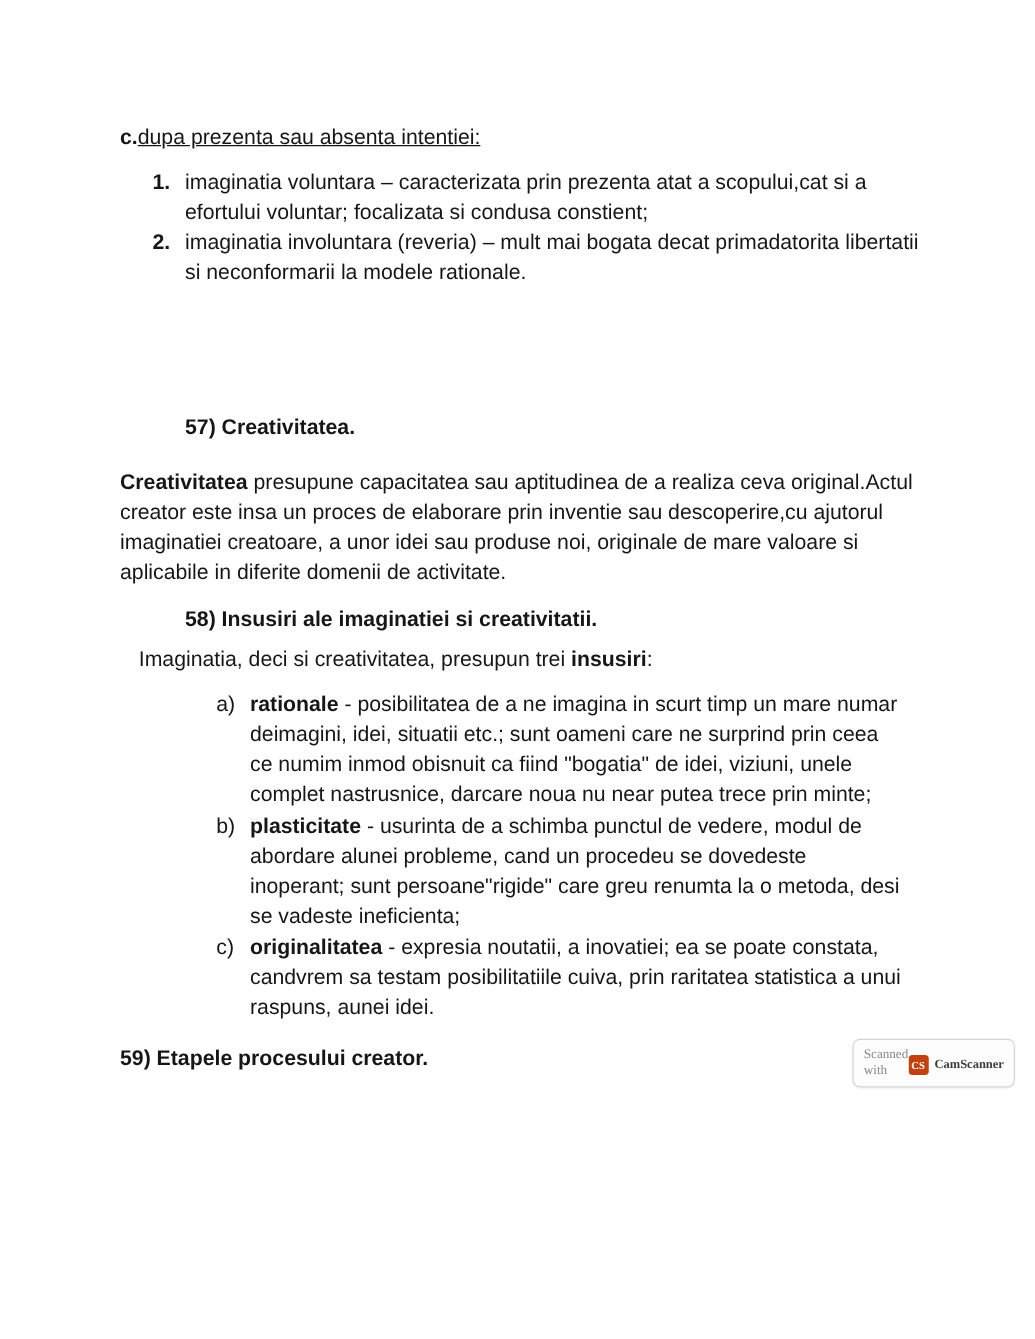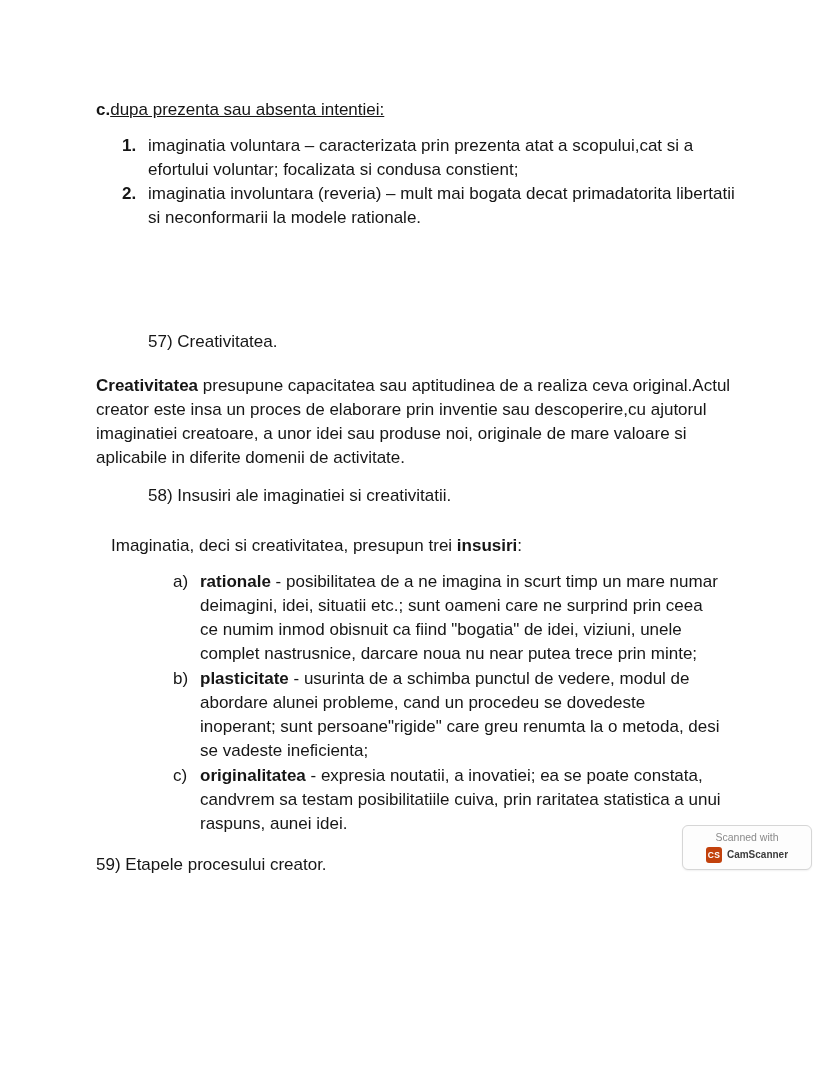--- a/index.html
+++ b/index.html
@@ -18,28 +18,28 @@
 
   .heading-c { margin: 0 0 12px 0; }
   .heading-c .lbl { font-weight: bold; }
   .heading-c .u { text-decoration: underline; }
 
   .num-list { padding-left: 26px; }
   .num-item { display: flex; align-items: flex-start; }
   .num-item .num { font-weight: bold; width: 26px; flex: 0 0 26px; }
   .num-item .num-text { max-width: 596px; }
 
-  .heading { font-weight: normal; margin: 0; }
+  .heading { font-weight: bold; margin: 0; }
   .indent { margin-left: 52px; }
 
   .h57 { margin-top: 100px; margin-bottom: 20px; }
   .p57 { margin: 0 0 14px 0; max-width: 640px; }
   .p57 .b, .b { font-weight: bold; }
 
-  .h58 { margin-bottom: 26px; }
+  .h58 { margin-bottom: 8px; }
   .p58 { margin: 0 0 12px 15px; max-width: 640px; }
 
   .let-list { padding-left: 77px; }
   .let-item { display: flex; align-items: flex-start; margin-bottom: 1px; }
   .let-item .letter { width: 27px; flex: 0 0 27px; }
   .let-item .let-text { max-width: 521px; }
 
   .h59 { margin-top: 17px; margin-bottom: 14px; }
   .p59 { margin: 0; max-width: 640px; }
 
@@ -47,23 +47,23 @@
     position: absolute;
     right: 16px;
     bottom: 13px;
     width: 112px;
     border: 1px solid #d6d6d6;
     border-radius: 6px;
     background: #fdfdfd;
     box-shadow: 0 1px 2px rgba(0,0,0,0.06);
     padding: 5px 8px 6px 8px;
     display: flex;
-    flex-direction: column;
+    flex-direction: row;
     align-items: center;
-    font-family: Liberation Sans, sans-serif;
+    font-family: Liberation Serif, serif;
     margin-left: 39px;
   }
   .cam-top { font-size: 10.5px; line-height: 13px; color: #8a8a8a; }
   .cam-row { display: flex; align-items: center; gap: 5px; margin-top: 3px; }
   .cam-logo {
     width: 16px; height: 16px;
     border-radius: 3px;
     color: #ffffff;
     font-size: 8.5px;
     font-weight: bold;

